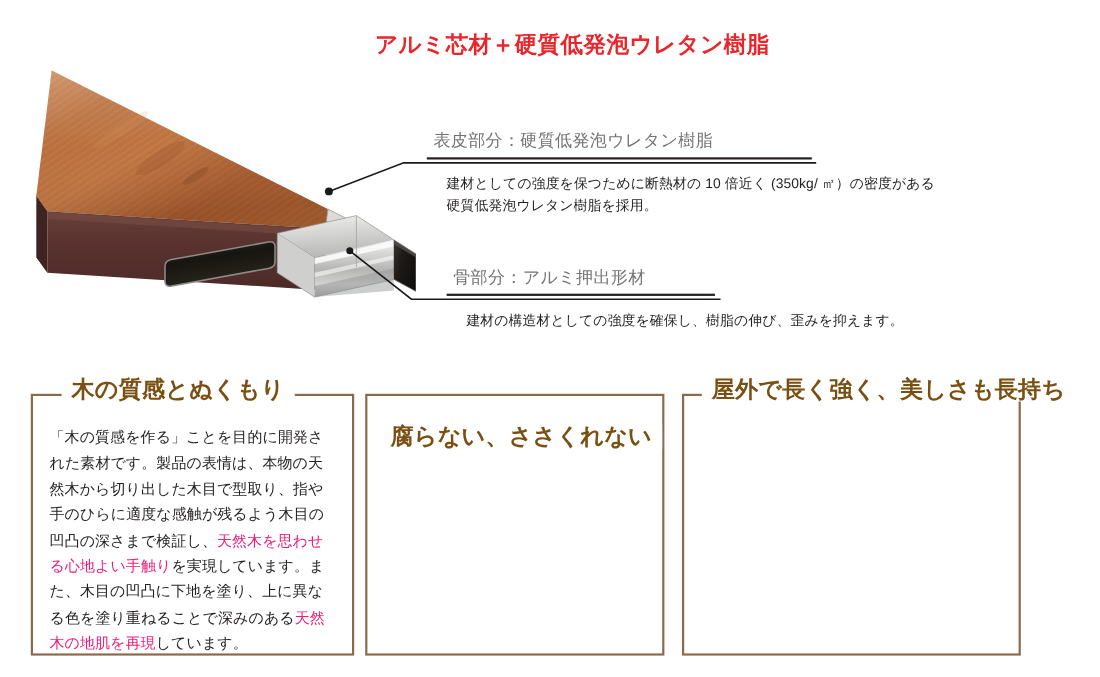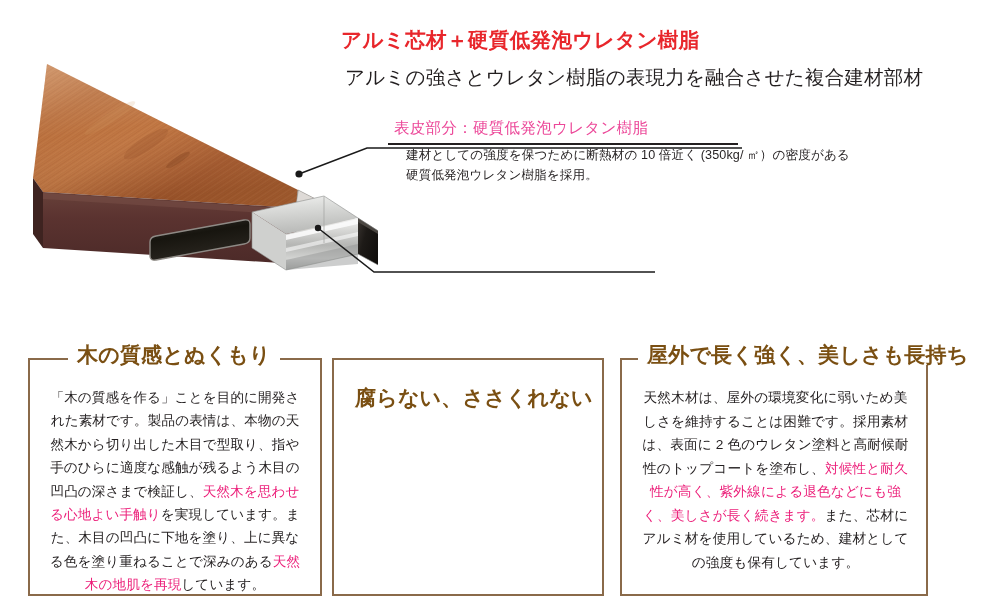--- a/index.html
+++ b/index.html
@@ -29,27 +29,27 @@
   }
   .title-sub{
     position:absolute;left:345px;top:64px;
     font-size:19.5px;color:#231f20;
     letter-spacing:.2px;white-space:nowrap;
   }
 
   
   .callout{position:absolute;}
   .callout .ct{
-    font-size:15.5px;color:#ec4899;white-space:nowrap;
+    font-size:15.5px;color:#737373;white-space:nowrap;
     padding:0 6px 4px 6px;letter-spacing:.3px;
   }
   .callout .rule{height:1.6px;background:#231f20;width:100%;}
   .callout .cb{
     font-size:12.6px;color:#231f20;line-height:1.62;
-    margin-top:0;padding-left:18px;letter-spacing:.1px;
+    margin-top:12px;padding-left:18px;letter-spacing:.1px;
   }
   #callout-skin{left:388px;top:118px;width:582px;}
   #callout-skin .rule{width:350px;}
   #callout-frame{left:406px;top:242px;width:560px;}
   #callout-frame .rule{width:244px;}
 
   
   .leaders{position:absolute;left:0;top:0;width:1000px;height:322px;pointer-events:none;}
 
   
@@ -65,29 +65,29 @@
   #fbox-3{left:620px;width:308px;}
 
   .fhead{
     position:absolute;top:-17px;
     background:#ffffff;
     font-size:21px;font-weight:bold;color:#7a4f12;
     white-space:nowrap;letter-spacing:.2px;
     padding:0 9px;line-height:1;
     height:22px;display:flex;align-items:center;
   }
-  #fhead-1{left:38px;}
+  #fhead-1{left:26px;font-family:Liberation Serif, serif;}
   #fhead-2{left:12px;margin-top:43px;}
   #fhead-3{left:16px;}
 
   .fbody{
     padding:26px 15px 10px 15px;
     font-size:13.6px;line-height:1.72;
     color:#231f20;letter-spacing:.1px;
-    text-align:center;
+    text-align:left;
   }
   #fbox-3 .fbody{font-size:13.7px;padding-right:12px;}
   .hl{color:#ec1e79;}
 </style>
 </head>
 <body>
 
 <div class="page">
 
   <div class="hero">
@@ -204,39 +204,42 @@
     <svg class="leaders" viewBox="0 0 1000 322">
 
       <circle cx="299" cy="174" r="3.6" fill="#1a1a1a"></circle>
       <polyline points="299,174 367,148 742,148" fill="none" stroke="#1a1a1a" stroke-width="1.5"></polyline>
 
       <circle cx="318" cy="228" r="3.2" fill="#1a1a1a"></circle>
       <polyline points="318,228 374,272 655,272" fill="none" stroke="#1a1a1a" stroke-width="1.5"></polyline>
     </svg>
 
     <div class="title-main">アルミ芯材＋硬質低発泡ウレタン樹脂</div>
-    <div class="title-sub">アルミの強さとウレタン樹脂の表現力を融合させた複合建材部材</div>
 
     <div class="callout" id="callout-skin">
       <div class="ct">表皮部分：硬質低発泡ウレタン樹脂</div>
       <div class="rule"></div>
       <div class="cb">建材としての強度を保つために断熱材の 10 倍近く (350kg/ ㎡）の密度がある<br>硬質低発泡ウレタン樹脂を採用。</div>
     </div>
 
+    <div class="callout" id="callout-frame">
+      <div class="ct">骨部分：アルミ押出形材</div>
+      <div class="rule"></div>
+      <div class="cb">建材の構造材としての強度を確保し、樹脂の伸び、歪みを抑えます。</div>
+    </div>
   </div>
 
   <div class="boxes">
 
     <div class="fbox" id="fbox-1">
       <div class="fhead" id="fhead-1">木の質感とぬくもり</div>
       <div class="fbody"><span>「木の質感を作る」ことを目的に開発された素材です。製品の表情は、本物の天然木から切り出した木目で型取り、指や手のひらに適度な感触が残るよう木目の凹凸の深さまで検証し、</span><span class="hl">天然木を思わせる心地よい手触り</span><span>を実現しています。また、木目の凹凸に下地を塗り、上に異なる色を塗り重ねることで深みのある</span><span class="hl">天然木の地肌を再現</span><span>しています。</span></div>
     </div>
 
     <div class="fbox" id="fbox-2">
       <div class="fhead" id="fhead-2">腐らない、ささくれない</div>
     </div>
 
     <div class="fbox" id="fbox-3">
       <div class="fhead" id="fhead-3">屋外で長く強く、美しさも長持ち</div>
-      <div class="fbody"><span>天然木材は、屋外の環境変化に弱いため美しさを維持することは困難です。採用素材は、表面に 2 色のウレタン塗料と高耐候耐性のトップコートを塗布し、</span><span class="hl">対候性と耐久性が高く、紫外線による退色などにも強く、美しさが長く続きます。</span><span>また、芯材にアルミ材を使用しているため、建材としての強度も保有しています。</span></div>
     </div>
   </div>
 </div>
 
 </body></html>

